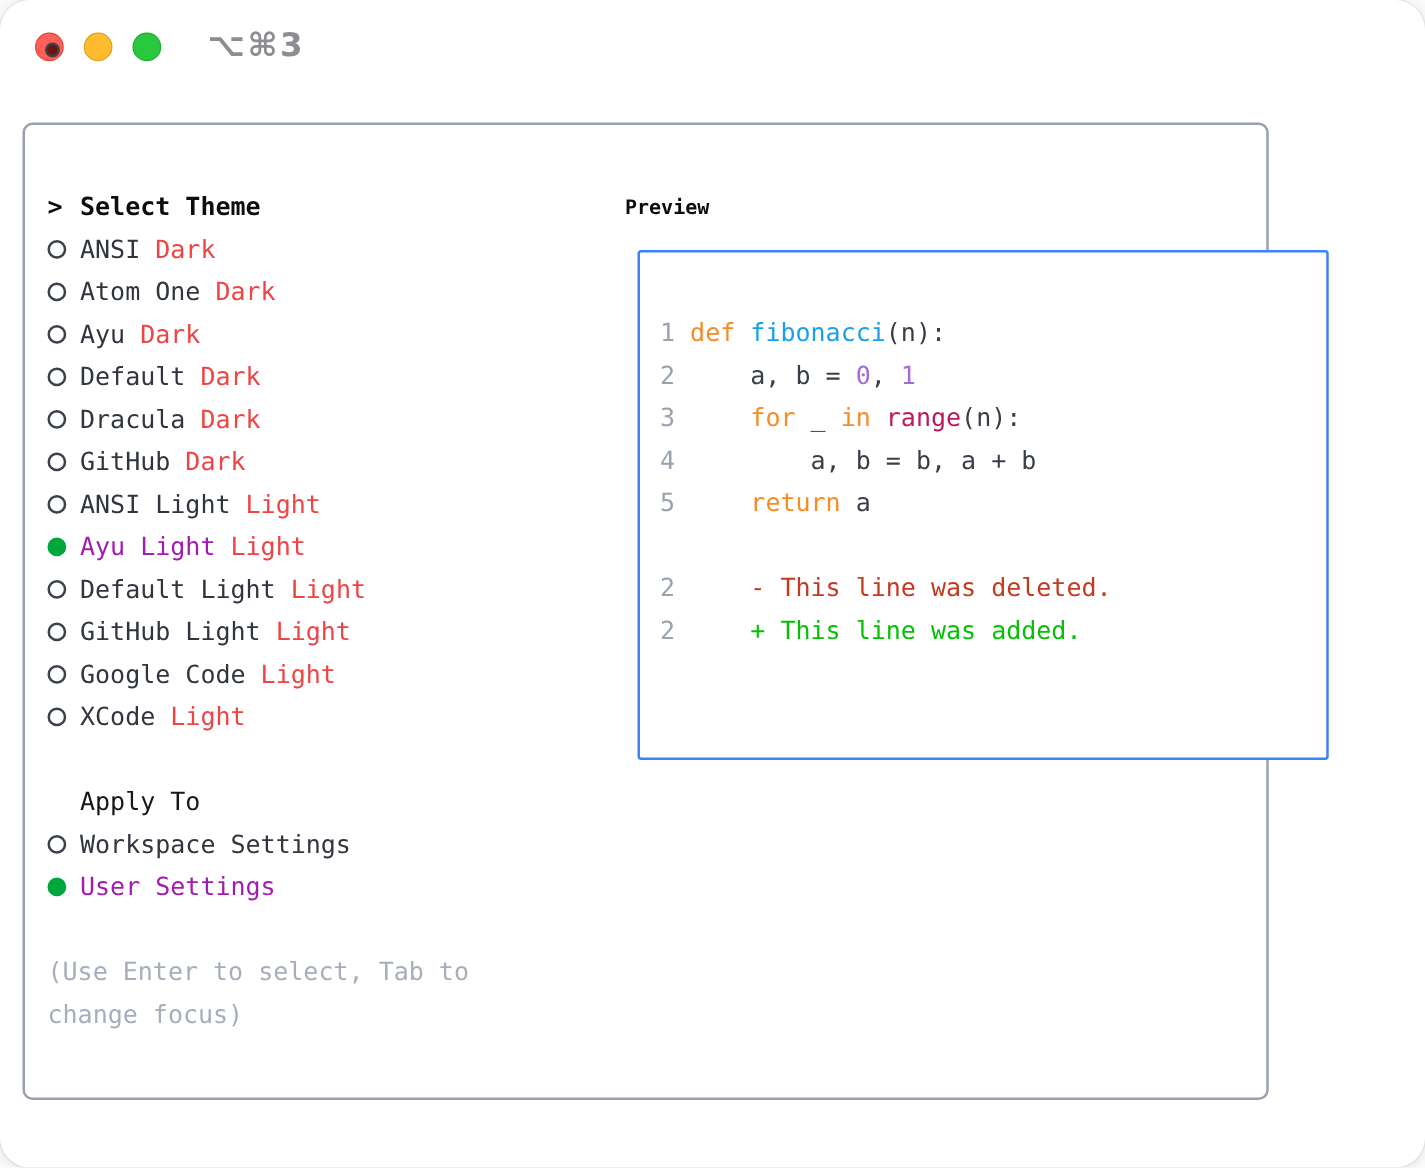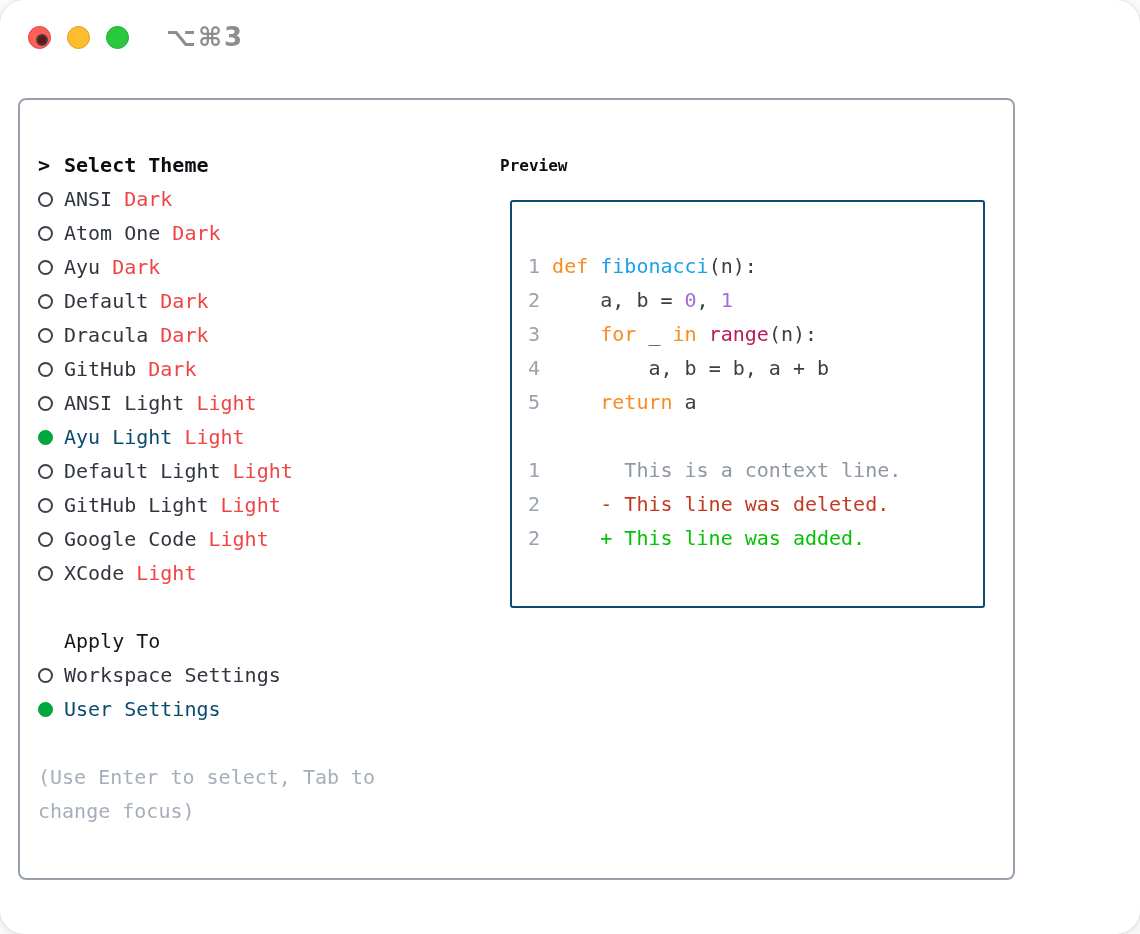--- a/index.html
+++ b/index.html
@@ -20,30 +20,30 @@
          border:2px solid #99a1ad;border-radius:8px;background:#fff;}
   
   .leftcol{position:absolute;left:18px;top:48px;font-size:20px;color:#30353e;}
   .row{display:flex;align-items:center;height:34px;white-space:pre;}
   .marker{display:inline-flex;align-items:center;width:26px;flex:none;}
   .dot{display:inline-block;width:11px;height:11px;border:2px solid #3c424b;border-radius:50%;box-sizing:content-box;}
   .row.selected .dot{background:#00a73d;border-color:#00a73d;}
   .caret{font-weight:bold;color:#0b0d11;}
   .hdr{font-weight:bold;color:#0b0d11;}
   .name{color:#30353e;}
-  .row.selected .name{color:#0c4a6e;}
+  .row.selected .name{color:#a21caf;}
   .tag{color:#ef4444;margin-left:1ch;}
   .spacer{height:34px;}
   .section-label{color:#14171c;}
   .hint{width:30ch;line-height:34px;color:#a6aebb;}
   
   .preview-title{position:absolute;left:480px;top:48px;height:34px;display:flex;align-items:center;
                  font-size:16px;font-weight:bold;color:#0b0d11;}
-  .preview-box{position:absolute;left:490px;top:100px;width:475px;height:408px;box-sizing:border-box;
-               border:2px solid #0c4a6e;border-radius:3px;background:#fff;padding:47px 0 0 16px;overflow:hidden;}
+  .preview-box{position:absolute;left:490px;top:100px;width:553px;height:408px;box-sizing:border-box;
+               border:2px solid #3b82f6;border-radius:3px;background:#fff;padding:47px 0 0 16px;overflow:hidden;}
   .pline{height:34px;line-height:34px;font-size:20px;white-space:pre;}
   .tk{white-space:pre;}
   .ln{color:#9aa2ae;}
   .pl{color:#383e47;}
   .kw{color:#f78c22;}
   .fn{color:#1aa0ea;}
   .num{color:#a66bd8;}
   .call{color:#be185d;}
   .ctx{color:#8f97a1;}
   .del{color:#c23a20;}
@@ -154,19 +154,18 @@
 
     <div class="preview-title">Preview</div>
 
     <div class="preview-box">
       <div class="pline"><span class="tk ln">1 </span><span class="tk kw">def </span><span class="tk fn">fibonacci</span><span class="tk pl">(n):</span></div>
       <div class="pline"><span class="tk ln">2 </span><span class="tk pl">    a, b = </span><span class="tk num">0</span><span class="tk pl">, </span><span class="tk num">1</span></div>
       <div class="pline"><span class="tk ln">3 </span><span class="tk pl">    </span><span class="tk kw">for</span><span class="tk pl"> _ </span><span class="tk kw">in</span><span class="tk pl"> </span><span class="tk call">range</span><span class="tk pl">(n):</span></div>
       <div class="pline"><span class="tk ln">4 </span><span class="tk pl">        a, b = b, a + b</span></div>
       <div class="pline"><span class="tk ln">5 </span><span class="tk pl">    </span><span class="tk kw">return</span><span class="tk pl"> a</span></div>
       <div class="pline"></div>
-      <div class="pline"><span class="tk ln">1</span><span class="tk ctx">       This is a context line.</span></div>
       <div class="pline"><span class="tk ln">2</span><span class="tk del">     - This line was deleted.</span></div>
       <div class="pline"><span class="tk ln">2</span><span class="tk add">     + This line was added.</span></div>
     </div>
 
   </div>
 </div>
 
 </body></html>

